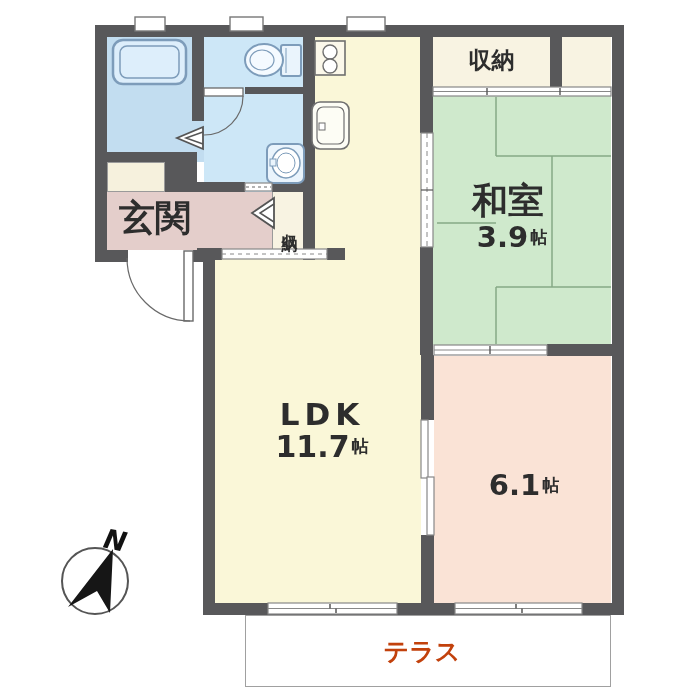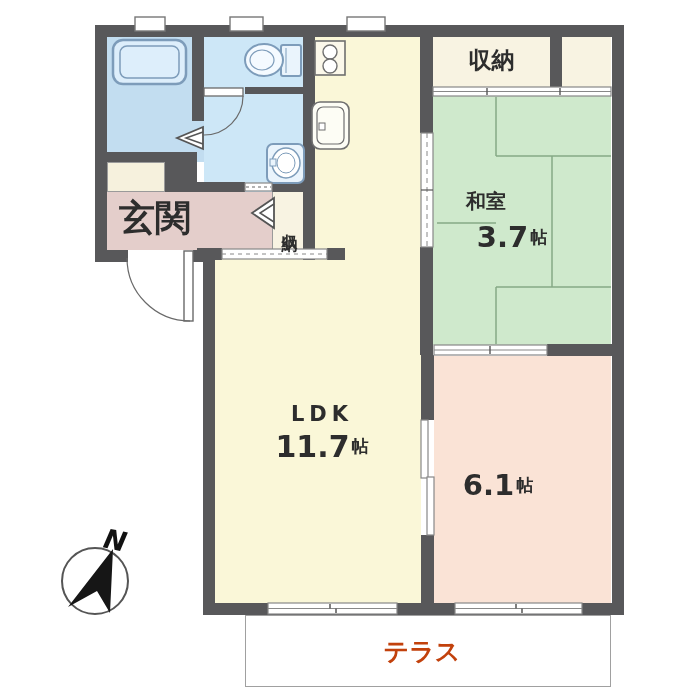--- a/index.html
+++ b/index.html
@@ -173,34 +173,34 @@
       <polyline points="274,204 260,213 274,222" fill="none" stroke="#555555" stroke-width="1.5"></polyline>
     </g>
 
     <g>
       <circle cx="95" cy="581" r="33" fill="none" stroke="#555555" stroke-width="2"></circle>
       <polygon points="113,549 68,607 97,591 110,613" fill="#161616"></polygon>
       <text x="104" y="550" font-size="27" font-weight="bold" font-style="italic" fill="#111111" transform="rotate(12 116 540)" font-family="DejaVu Sans, sans-serif">N</text>
     </g>
   </svg>
 
-  <div class="lbl" style="left:424px;top:184px;width:124px;height:34px;font-size:20px;">
+  <div class="lbl" style="left:446px;top:184px;width:124px;height:34px;font-size:36px;">
     <span>和室</span>
   </div>
   <div class="lbl" style="left:450px;top:220px;width:124px;height:34px;font-size:29px;">
-    <span>3.7</span>
+    <span>3.9</span>
       <span class="unit">帖</span>
   </div>
 
-  <div class="lbl" style="left:436px;top:468px;width:124px;height:34px;font-size:29px;text-align:right;">
+  <div class="lbl" style="left:462px;top:468px;width:124px;height:34px;font-size:29px;text-align:right;">
     <span>6.1</span>
       <span class="unit">帖</span>
   </div>
 
-  <div class="lbl" style="left:248px;top:396px;width:148px;height:36px;font-size:21px;letter-spacing:5px;">
+  <div class="lbl" style="left:248px;top:396px;width:148px;height:36px;font-size:31px;letter-spacing:5px;">
     <span>LDK</span>
   </div>
   <div class="lbl" style="left:248px;top:428px;width:148px;height:36px;font-size:30px;">
     <span>11.7</span>
       <span class="unit">帖</span>
   </div>
 
   <div class="lbl" style="left:110px;top:201px;width:90px;height:34px;font-size:36px;">
     <span>玄関</span>
   </div>

